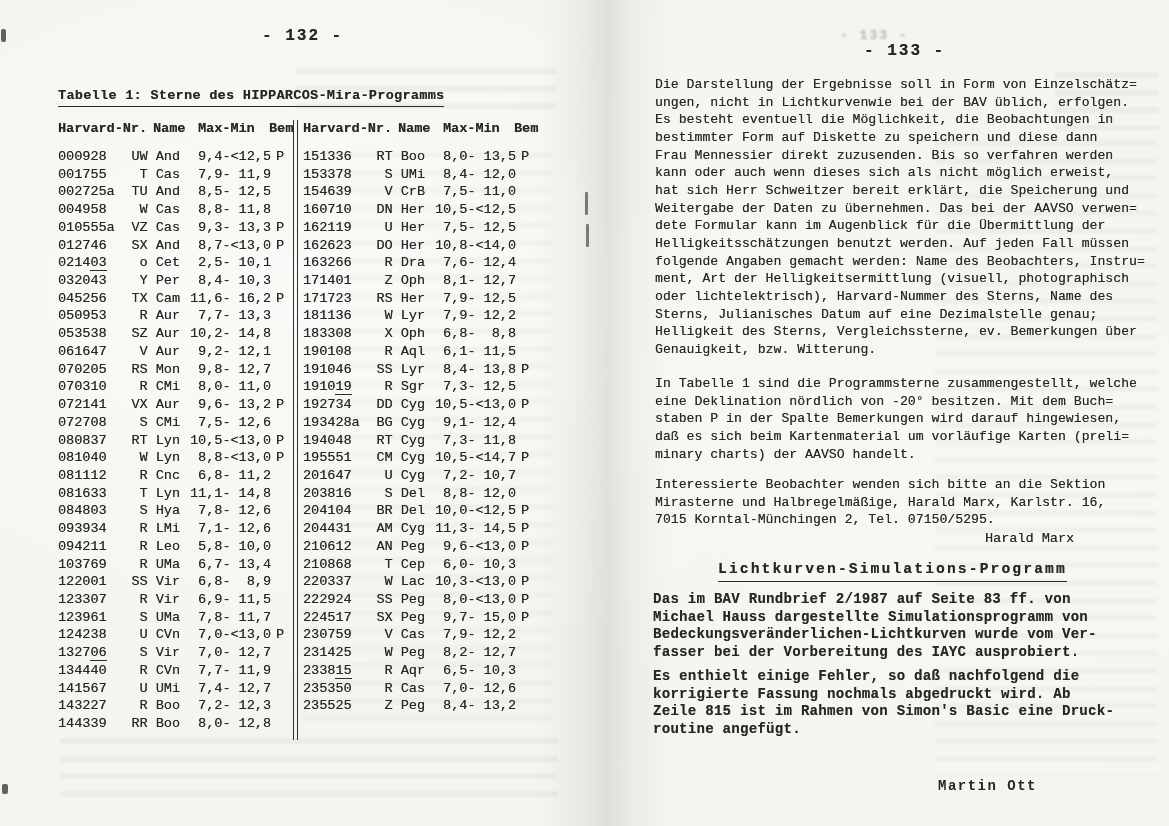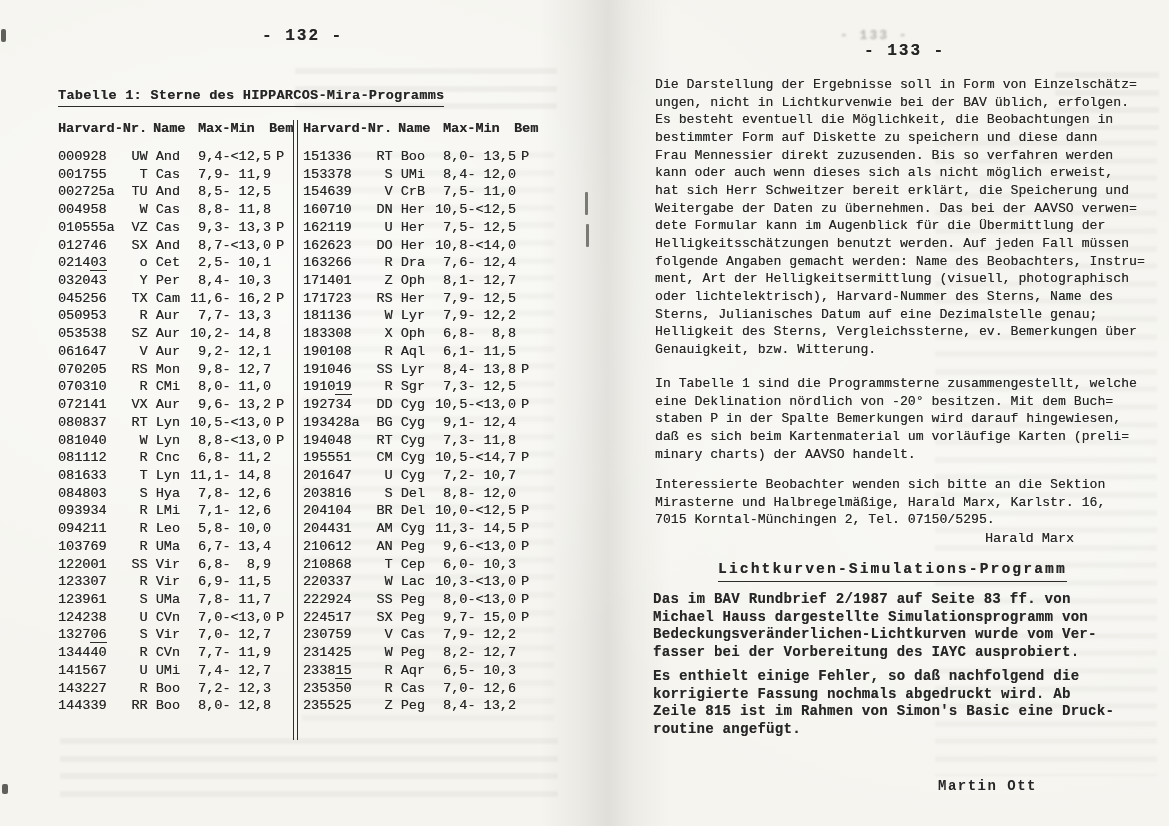--- a/index.html
+++ b/index.html
@@ -171,20 +171,26 @@
             <span class="c-nr"><span>070310</span></span>
             <span class="c-name">R CMi</span>
             <span class="c-range"> 8,0- 11,0</span>
             <span class="c-bem"></span>
           </div>
           <div class="trow">
             <span class="c-nr"><span>072141</span></span>
             <span class="c-name">VX Aur</span>
             <span class="c-range"> 9,6- 13,2</span>
             <span class="c-bem">P</span>
+          </div>
+          <div class="trow">
+            <span class="c-nr"><span>072708</span></span>
+            <span class="c-name">S CMi</span>
+            <span class="c-range"> 7,5- 12,6</span>
+            <span class="c-bem"></span>
           </div>
           <div class="trow">
             <span class="c-nr"><span>080837</span></span>
             <span class="c-name">RT Lyn</span>
             <span class="c-range">10,5-&lt;13,0</span>
             <span class="c-bem">P</span>
           </div>
           <div class="trow">
             <span class="c-nr"><span>081040</span></span>
             <span class="c-name">W Lyn</span>

